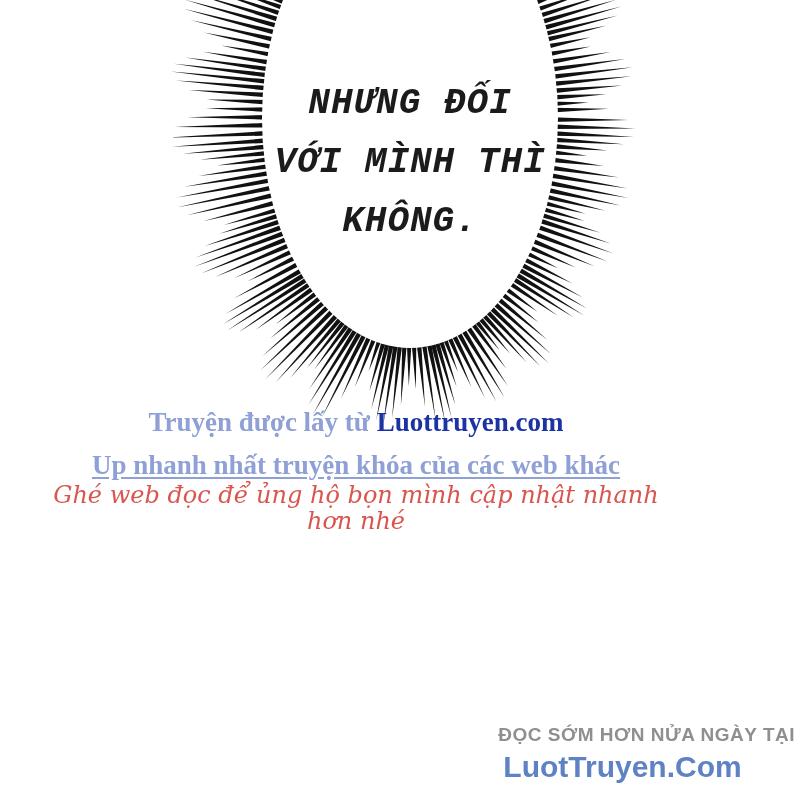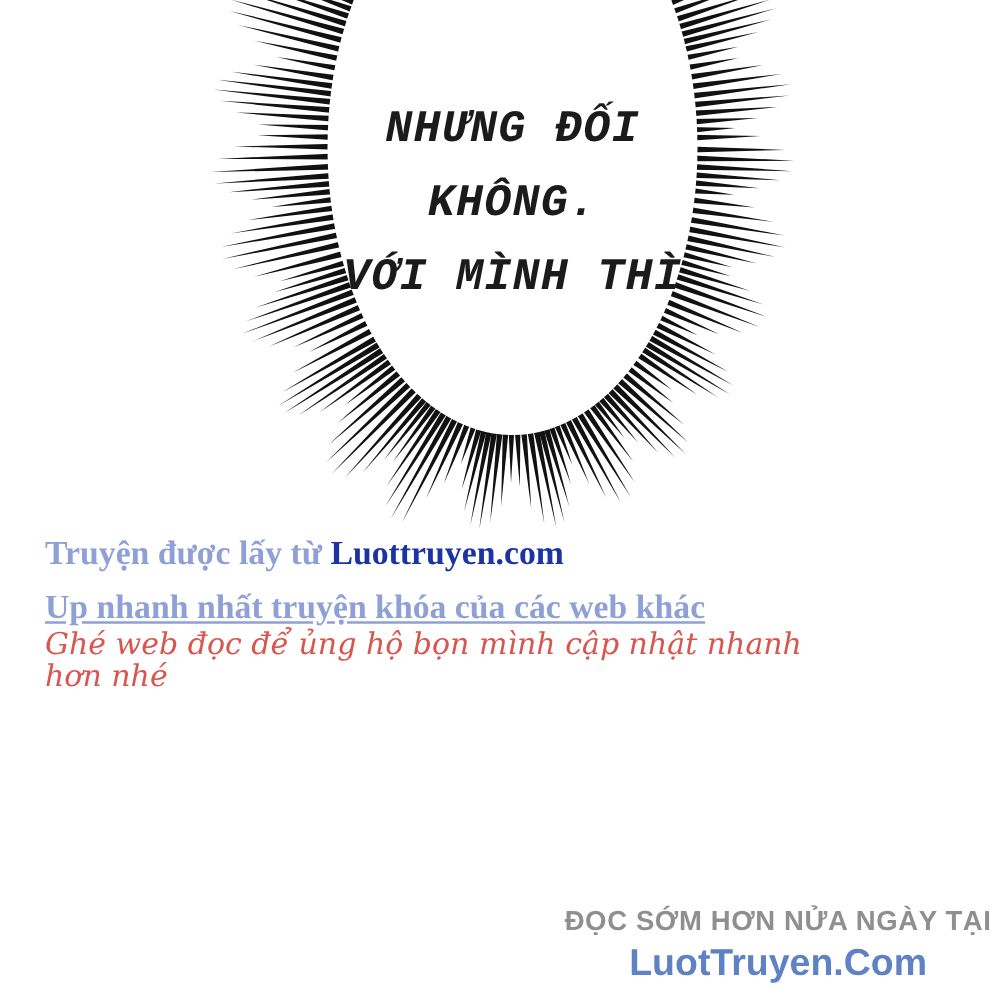--- a/index.html
+++ b/index.html
@@ -25,22 +25,23 @@
     font-style: italic;
     font-size: 36px;
     line-height: 59px;
     letter-spacing: 1px;
     color: var(--ink);
     white-space: nowrap;
   }
   .credits {
     position: absolute;
     left: 0;
-    top: 428px;
+    top: 408px;
     width: 676px;
+    text-align: center;
     font-family: "Liberation Serif", serif;
     font-weight: bold;
     line-height: 1.08;
     padding-left: 36px;
   }
   .credit-line1 {
     font-size: 27px;
     color: var(--light_blue);
   }
   .credit-line1 .site {
@@ -63,23 +64,24 @@
   }
   .watermark {
     position: absolute;
     left: 450px;
     top: 724px;
     width: 345px;
     text-align: center;
     font-weight: bold;
   }
   .wm-tagline {
-    font-size: 22px;
+    font-size: 19px;
     letter-spacing: 0.5px;
     color: var(--gray);
+    text-align: right;
   }
   .wm-site {
     font-size: 30px;
     margin-top: 4px;
     color: var(--steel_blue);
   }
 </style>
 </head>
 <body>
 
@@ -282,22 +284,22 @@
     <polygon points="550.6,86.6 550.1,81.8 631.6,76.3" fill="#111"></polygon>
     <polygon points="551.1,93.4 550.8,88.6 622.2,85.5" fill="#111"></polygon>
     <polygon points="551.5,99.9 551.3,95.1 606.3,94.3" fill="#111"></polygon>
     <polygon points="551.8,106.3 551.6,101.5 588.4,102.4" fill="#111"></polygon>
     <polygon points="552.0,112.5 551.9,107.7 608.3,108.8" fill="#111"></polygon>
     <ellipse cx="410" cy="118" rx="148" ry="230" fill="#fff"></ellipse>
   </svg>
 
 <div class="bubble-text">
   <div>NHƯNG ĐỐI</div>
+  <div>VỚI MÌNH THÌ</div>
   <div>KHÔNG.</div>
-  <div>VỚI MÌNH THÌ</div>
 </div>
 
 <div class="credits">
   <div class="credit-line1">
     <span>Truyện được lấy từ </span><span class="site">Luottruyen.com</span>
   </div>
   <div class="credit-line2">Up nhanh nhất truyện khóa của các web khác</div>
   <div class="credit-line3">Ghé web đọc để ủng hộ bọn mình cập nhật nhanh hơn nhé</div>
 </div>
 

